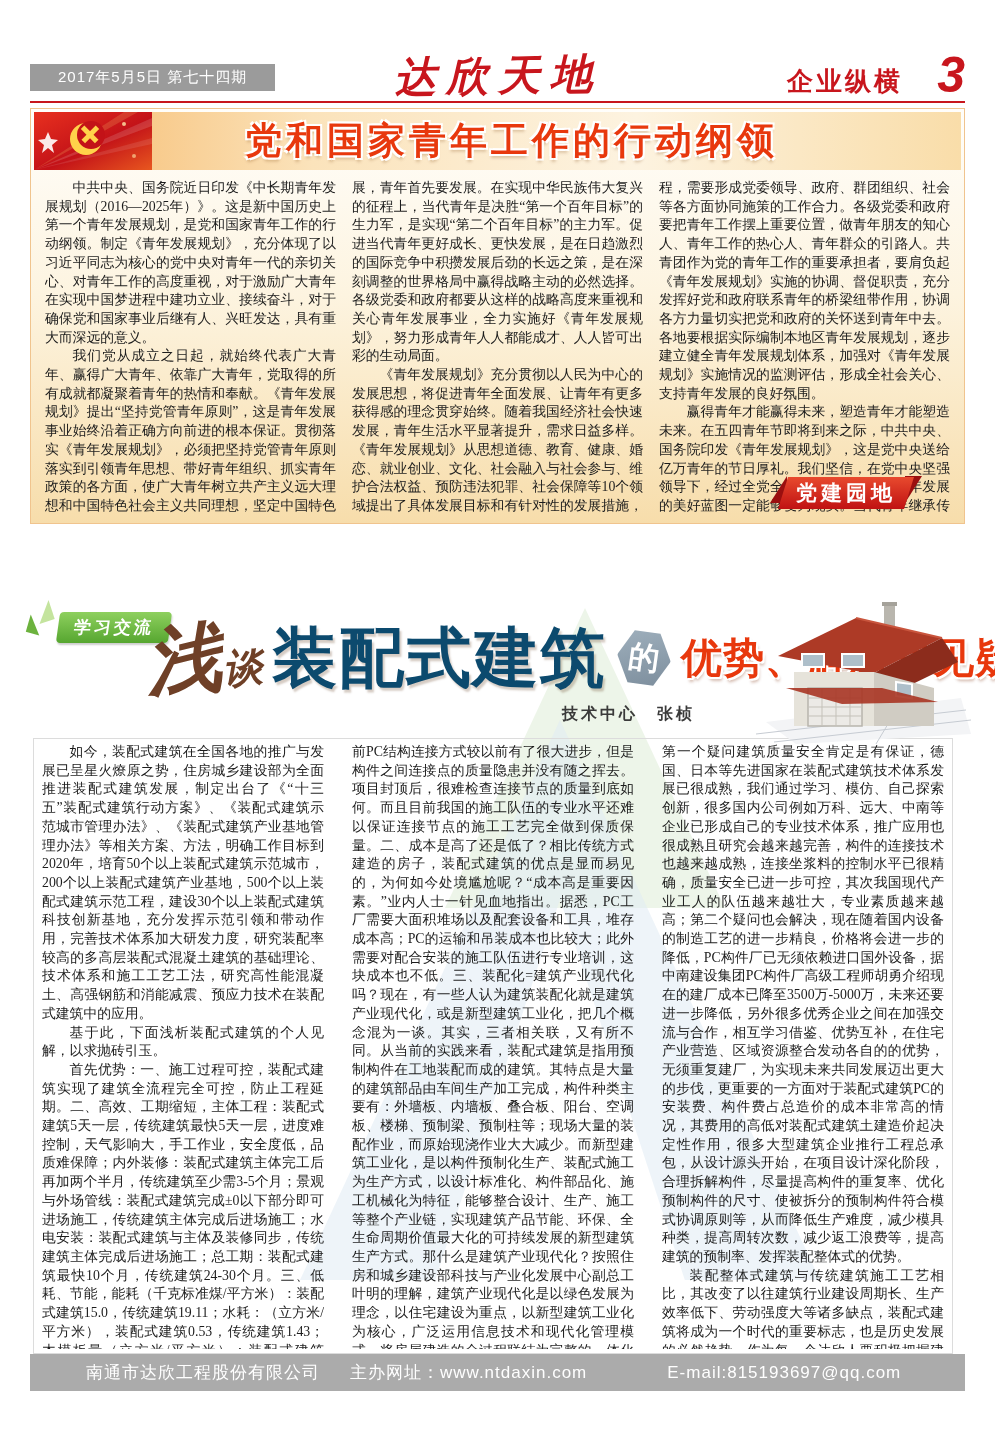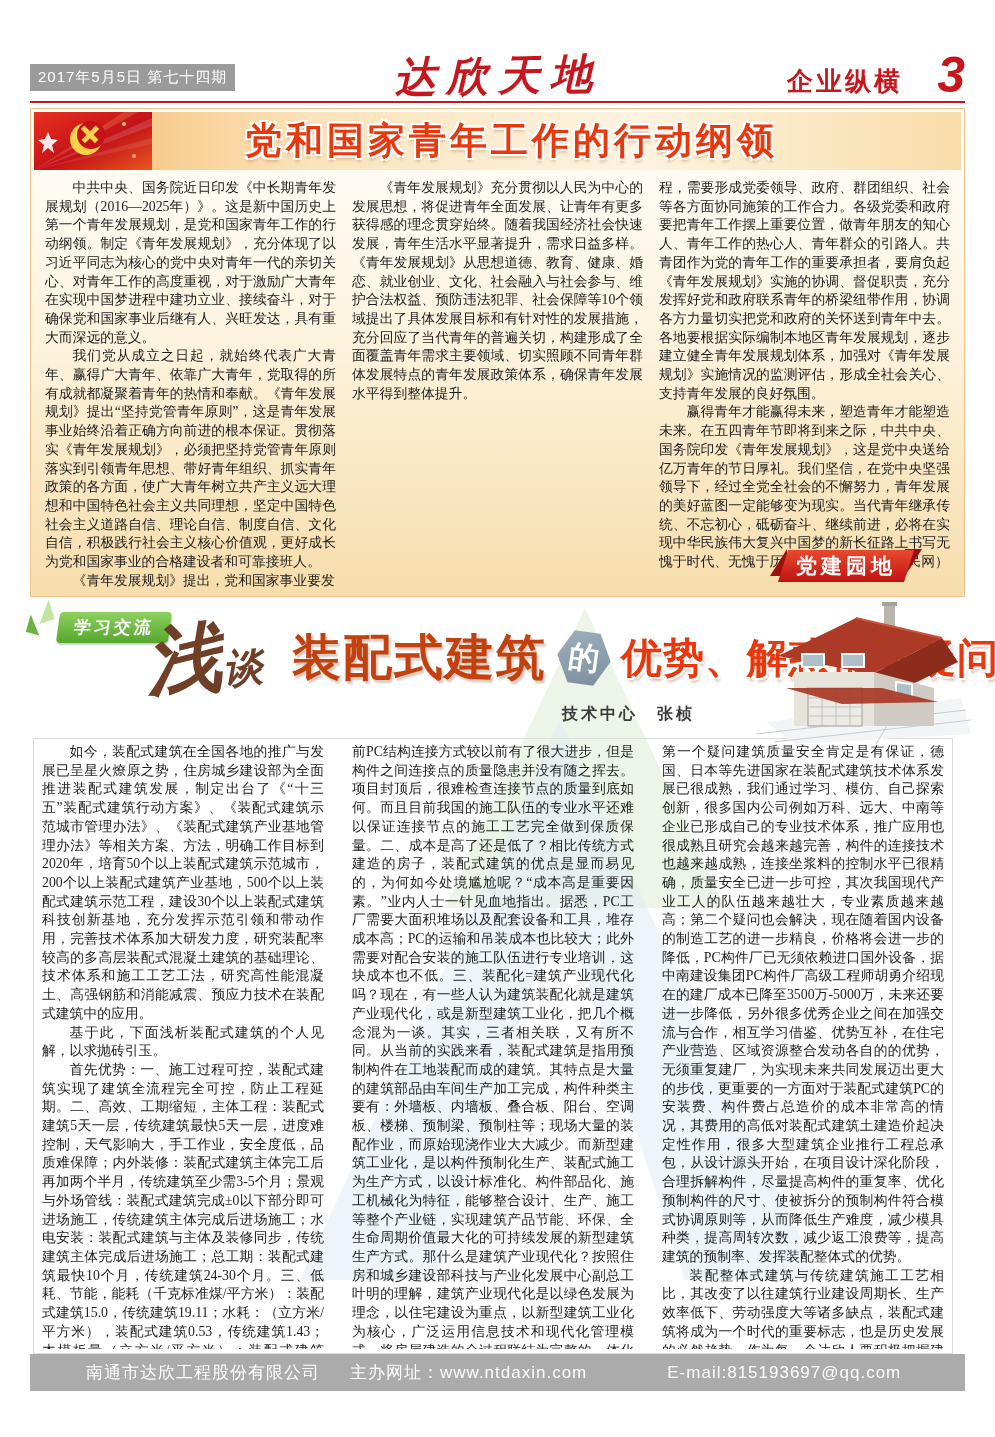--- a/index.html
+++ b/index.html
@@ -2,32 +2,32 @@
 <html><head>
 <meta charset="utf-8">
 <style>
   html,body{margin:0;padding:0;background:#ffffff;}
   .page{position:relative;width:995px;height:1437px;background:#fff;overflow:hidden;
         font-family:"Liberation Serif","DejaVu Serif",serif;color:#222;}
 
   
   .hdr{position:absolute;top:56px;left:30px;width:935px;height:44px;}
   .date-box{position:absolute;left:0;top:8px;background:#9b9b9b;color:#fff;
-            font-family:"Liberation Sans",sans-serif;font-size:15px;padding:4px 8px;letter-spacing:1px;}
+            font-family:"Liberation Sans",sans-serif;font-size:15px;padding:4px 28px;letter-spacing:1px;}
   .masthead{position:absolute;left:50%;transform:translateX(-50%) rotate(-1deg);top:-8px;
             color:#c8161d;font-size:42px;font-weight:bold;font-style:italic;
             font-family:"DejaVu Serif",serif;letter-spacing:10px;white-space:nowrap;}
   .section-label{position:absolute;right:62px;top:8px;color:#c8161d;font-size:26px;font-weight:bold;
             font-family:"Liberation Sans",sans-serif;letter-spacing:3px;}
   .page-num{position:absolute;right:0;top:-10px;color:#c8161d;font-size:50px;font-weight:bold;
             font-style:italic;font-family:"Liberation Sans",sans-serif;}
   .hdr-rule{position:absolute;top:101px;left:30px;width:935px;height:2px;background:#c8161d;}
 
   
-  .art1{position:absolute;top:108px;left:30px;width:935px;height:489px;
+  .art1{position:absolute;top:108px;left:30px;width:935px;height:416px;
         border:1px solid #f0c48e;box-sizing:border-box;
         background:linear-gradient(180deg,#fffefb 0%,#fdf4e0 45%,#f7ddab 100%);}
   .art1-banner{position:absolute;top:3px;left:3px;right:3px;height:58px;
         background:linear-gradient(90deg,#f6b96a 0%,#fbe3bb 30%,#fdf3e0 65%,#f9dda9 100%);
         display:flex;align-items:center;}
   .flag{flex:0 0 118px;height:58px;}
   .art1-title{flex:1;text-align:center;font-family:"Liberation Sans",sans-serif;
         font-size:37px;font-weight:900;color:#e8380d;letter-spacing:4px;
         text-shadow:-2px -2px 0 #fff,2px -2px 0 #fff,-2px 2px 0 #fff,2px 2px 0 #fff,0 4px 3px rgba(120,60,0,.25);
         padding-right:90px;}
@@ -60,22 +60,22 @@
         border-bottom:20px solid #c4e49e;transform:rotate(-18deg);}
   .lx-fold2{position:absolute;left:-30px;top:4px;width:0;height:0;border-right:14px solid transparent;
         border-bottom:18px solid #6cb23e;transform:rotate(16deg);}
   .lx-box{display:inline-block;background:linear-gradient(180deg,#8ed05e,#56a630);color:#fff;
         font-family:"Liberation Sans",sans-serif;font-size:17px;font-weight:bold;letter-spacing:3px;
         padding:4px 16px;border-radius:4px;transform:skewX(-8deg);box-shadow:1px 2px 2px rgba(0,0,0,.2);}
   .title-row{position:absolute;left:116px;top:16px;height:84px;display:flex;align-items:center;white-space:nowrap;}
   .t-qian{display:inline-block;font-family:"DejaVu Serif",serif;font-style:italic;font-weight:bold;
         color:#6f4027;font-size:40px;transform:rotate(-4deg);margin-right:10px;line-height:1;}
   .t-qian::first-letter{font-size:76px;}
-  .t-main{font-family:"Liberation Sans",sans-serif;font-size:49px;font-weight:900;color:#c2410c;
-        letter-spacing:2px;text-shadow:2px 3px 2px rgba(90,50,20,.25);margin-left:20px;}
+  .t-main{font-family:"Liberation Sans",sans-serif;font-size:65px;font-weight:900;color:#0c4a6e;
+        letter-spacing:2px;text-shadow:2px 3px 2px rgba(90,50,20,.25);}
   .t-de{flex:0 0 auto;width:54px;height:56px;margin:0 10px;background:linear-gradient(160deg,#9fb0bd,#7c8d9c);
         clip-path:polygon(26% 3%,74% 3%,100% 50%,74% 97%,26% 97%,0 50%);color:#fff;
         font-family:"Liberation Sans",sans-serif;font-size:31px;font-weight:bold;
         display:flex;align-items:center;justify-content:center;transform:rotate(8deg);}
   .t-suffix{font-family:"Liberation Sans",sans-serif;font-size:41px;font-weight:900;color:#e8380d;
         letter-spacing:1px;text-shadow:-2px -2px 0 #fff,2px -2px 0 #fff,-2px 2px 0 #fff,2px 2px 0 #fff,2px 4px 3px rgba(120,40,0,.3);}
   .byline{position:absolute;left:532px;top:104px;font-family:"Liberation Sans",sans-serif;
         font-size:16px;font-weight:bold;color:#3a3a3a;letter-spacing:3px;}
   .house{position:absolute;right:-6px;top:-6px;width:215px;height:150px;}
 
@@ -131,20 +131,21 @@
       </svg>
       <div class="art1-title">党和国家青年工作的行动纲领</div>
     </div>
     <div class="art1-cols">
       <div class="col">
           <p class="para ind">中共中央、国务院近日印发《中长期青年发展规划（2016—2025年）》。这是新中国历史上第一个青年发展规划，是党和国家青年工作的行动纲领。制定《青年发展规划》，充分体现了以习近平同志为核心的党中央对青年一代的亲切关心、对青年工作的高度重视，对于激励广大青年在实现中国梦进程中建功立业、接续奋斗，对于确保党和国家事业后继有人、兴旺发达，具有重大而深远的意义。</p>
           <p class="para ind">我们党从成立之日起，就始终代表广大青年、赢得广大青年、依靠广大青年，党取得的所有成就都凝聚着青年的热情和奉献。《青年发展规划》提出“坚持党管青年原则”，这是青年发展事业始终沿着正确方向前进的根本保证。贯彻落实《青年发展规划》，必须把坚持党管青年原则落实到引领青年思想、带好青年组织、抓实青年政策的各方面，使广大青年树立共产主义远大理想和中国特色社会主义共同理想，坚定中国特色社会主义道路自信、理论自信、制度自信、文化自信，积极践行社会主义核心价值观，更好成长为党和国家事业的合格建设者和可靠接班人。</p>
           <p class="para ind">《青年发展规划》提出，党和国家事业要发</p>
         </div>
       <div class="col">
+          <p class="para">展，青年首先要发展。在实现中华民族伟大复兴的征程上，当代青年是决胜“第一个百年目标”的生力军，是实现“第二个百年目标”的主力军。促进当代青年更好成长、更快发展，是在日趋激烈的国际竞争中积攒发展后劲的长远之策，是在深刻调整的世界格局中赢得战略主动的必然选择。各级党委和政府都要从这样的战略高度来重视和关心青年发展事业，全力实施好《青年发展规划》，努力形成青年人人都能成才、人人皆可出彩的生动局面。</p>
           <p class="para ind">《青年发展规划》充分贯彻以人民为中心的发展思想，将促进青年全面发展、让青年有更多获得感的理念贯穿始终。随着我国经济社会快速发展，青年生活水平显著提升，需求日益多样。《青年发展规划》从思想道德、教育、健康、婚恋、就业创业、文化、社会融入与社会参与、维护合法权益、预防违法犯罪、社会保障等10个领域提出了具体发展目标和有针对性的发展措施，充分回应了当代青年的普遍关切，构建形成了全面覆盖青年需求主要领域、切实照顾不同青年群体发展特点的青年发展政策体系，确保青年发展水平得到整体提升。</p>
         </div>
       <div class="col">
           <p class="para">程，需要形成党委领导、政府、群团组织、社会等各方面协同施策的工作合力。各级党委和政府要把青年工作摆上重要位置，做青年朋友的知心人、青年工作的热心人、青年群众的引路人。共青团作为党的青年工作的重要承担者，要肩负起《青年发展规划》实施的协调、督促职责，充分发挥好党和政府联系青年的桥梁纽带作用，协调各方力量切实把党和政府的关怀送到青年中去。各地要根据实际编制本地区青年发展规划，逐步建立健全青年发展规划体系，加强对《青年发展规划》实施情况的监测评估，形成全社会关心、支持青年发展的良好氛围。</p>
           <p class="para ind">赢得青年才能赢得未来，塑造青年才能塑造未来。在五四青年节即将到来之际，中共中央、国务院印发《青年发展规划》，这是党中央送给亿万青年的节日厚礼。我们坚信，在党中央坚强领导下，经过全党全社会的不懈努力，青年发展的美好蓝图一定能够变为现实。当代青年继承传统、不忘初心，砥砺奋斗、继续前进，必将在实现中华民族伟大复兴中国梦的新长征路上书写无愧于时代、无愧于历史的壮丽篇章。（人民网）</p>
         </div>
     </div>
     <div class="pj-badge">
       <span class="pj-arrow-l"></span>
       <span class="pj-core">党建园地</span>

